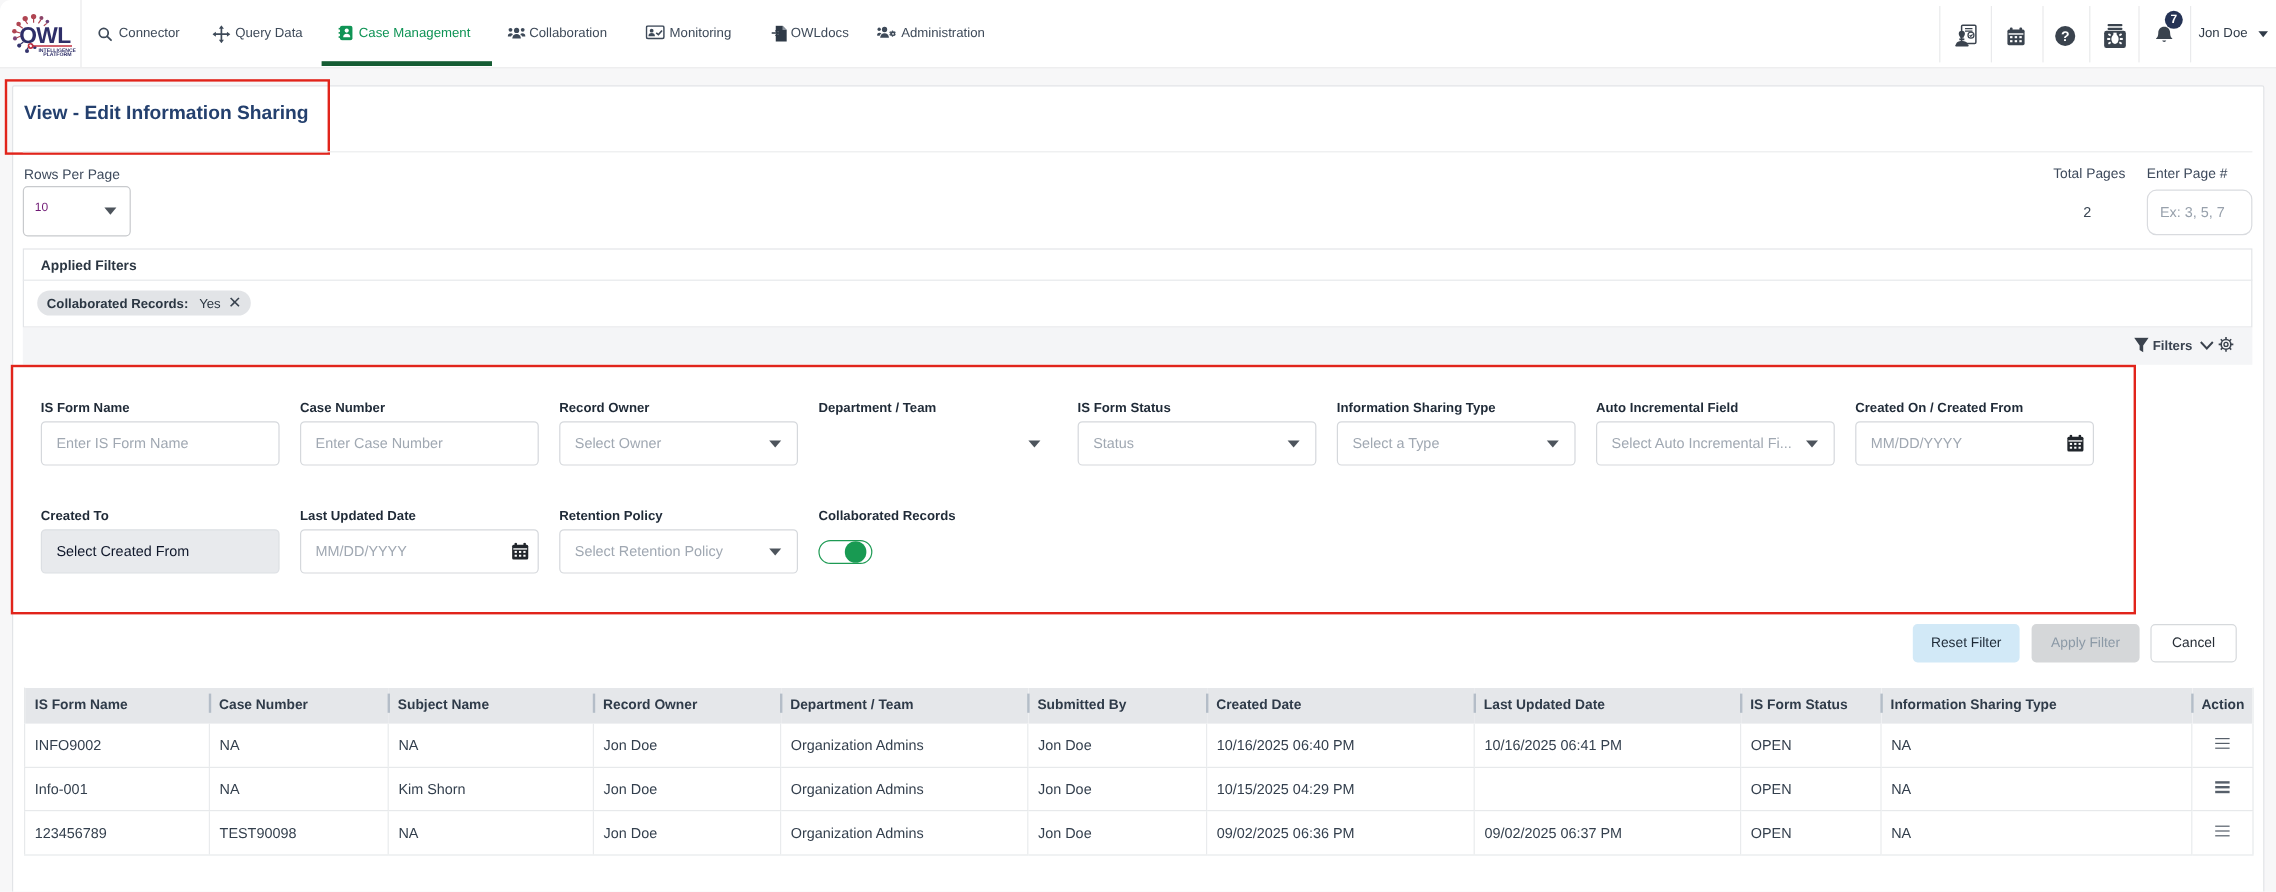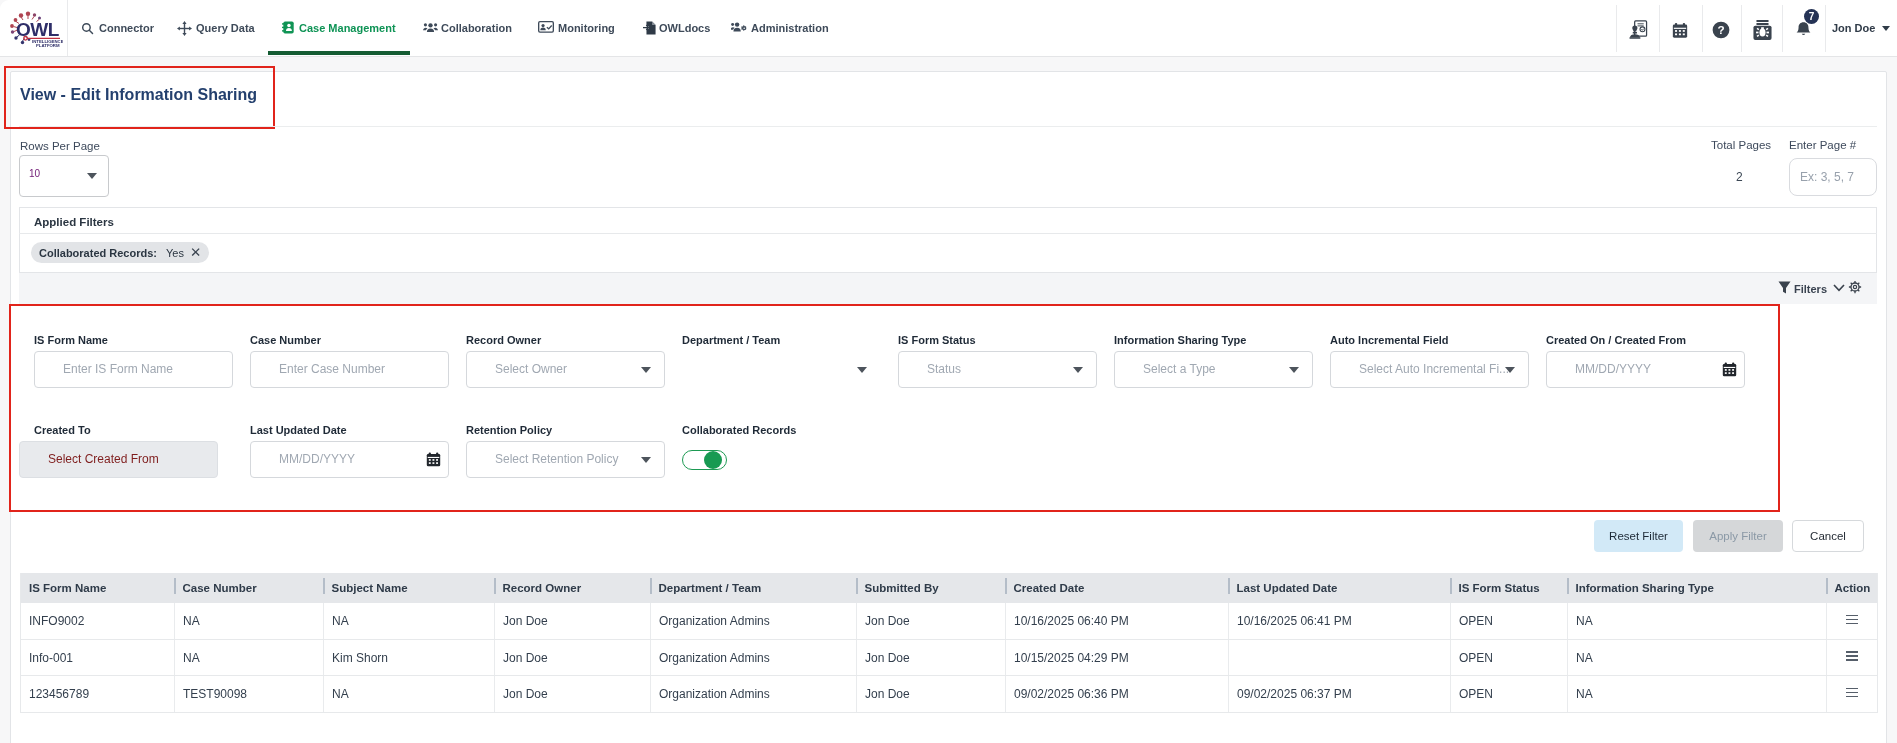--- a/index.html
+++ b/index.html
@@ -1,28 +1,28 @@
 <!DOCTYPE html>
 <html><head>
 <meta charset="utf-8">
 <style>
   * { margin:0; padding:0; box-sizing:border-box; }
   html,body { width:1897px; height:743px; background:#f7f7f8; font-family:"Liberation Sans",sans-serif; overflow:hidden; }
   .abs { position:absolute; }
   #page { position:relative; width:1519px; height:743px; }
   
   #nav { position:absolute; left:0; top:0; width:1897px; height:57px; background:#fff; border-bottom:1px solid #e4e5e7; border-top-left-radius:9px; }
-  .ntext { position:absolute; top:22px; font-size:11px; font-weight:700; color:#3e4a59; line-height:13px; white-space:nowrap; }
+  .ntext { position:absolute; top:22px; font-size:11px; font-weight:400; color:#3e4a59; line-height:13px; white-space:nowrap; }
   .vsep { position:absolute; width:1px; background:#e9eaec; }
   
   #card { position:absolute; left:10px; top:71px; width:1877px; height:700px; background:#fff; border:1px solid #e2e4e7; border-radius:2px; }
   .redbox { position:absolute; border:2px solid #e1241b; }
   .lbl { position:absolute; font-size:11px; font-weight:700; color:#1f2a37; white-space:nowrap; line-height:13px; }
   .slbl { position:absolute; font-size:11.5px; color:#3e4a5c; white-space:nowrap; line-height:13px; }
-  .inp { position:absolute; width:199px; height:37px; border:1px solid #d5d8dc; border-radius:4px; background:#fff; font-size:12px; color:#a0a8b2; line-height:35px; padding-left:28px; white-space:nowrap; overflow:hidden; }
+  .inp { position:absolute; width:199px; height:37px; border:1px solid #d5d8dc; border-radius:4px; background:#fff; font-size:12px; color:#a0a8b2; line-height:35px; padding-left:12px; white-space:nowrap; overflow:hidden; }
   .caret { position:absolute; width:0; height:0; border-left:5px solid transparent; border-right:5px solid transparent; border-top:6px solid #4d545c; }
   .btn { position:absolute; height:32px; border-radius:4px; font-size:11.5px; text-align:center; line-height:32px; }
   
   #tbl { position:absolute; left:20px; top:573px; width:1857px; border-collapse:collapse; table-layout:fixed; border-left:1px solid #e7e9eb; border-right:1px solid #e7e9eb; }
   #tbl th { height:30px; background:#e5e7ea; font-size:11.5px; font-weight:700; color:#2f3b49; text-align:left; padding:0 0 0 8px; white-space:nowrap; overflow:hidden; }
   
   #tbl td { height:36.4px; font-size:12px; color:#333f4d; padding:0 0 0 8px; border-left:1px solid #e9ebed; border-bottom:1px solid #e7e9eb; background:#fff; white-space:nowrap; overflow:hidden; }
   #tbl td:first-child { border-left:none; }
   .ham { display:inline-block; width:12px; }
   .ham div { height:1.4px; background:#565f6a; margin:2.6px 0; }
@@ -254,21 +254,21 @@
         <rect x="3.6" y="9" width="2.4" height="2.1"></rect>
         <rect x="8.2" y="9" width="2.4" height="2.1"></rect>
         <rect x="12.8" y="9" width="2.4" height="2.1"></rect>
         <rect x="3.6" y="13" width="2.4" height="2.1"></rect>
         <rect x="8.2" y="13" width="2.4" height="2.1"></rect>
         <rect x="12.8" y="13" width="2.4" height="2.1"></rect>
       </g>
     </svg>
 
 <div class="lbl" style="left:34px;top:424px">Created To</div>
-<div class="inp" style="left:19px;top:441px;background:#e8eaed;border-color:#dcdfe3;color:#7f1d1d">Select Created From</div>
+<div class="inp" style="left:34px;top:441px;background:#e8eaed;border-color:#dcdfe3;color:#0f172a">Select Created From</div>
 <div class="lbl" style="left:250px;top:424px">Last Updated Date</div>
 <div class="inp" style="left:250px;top:441px">MM/DD/YYYY</div>
 <svg class="abs" style="left:426px;top:452px" width="15" height="15" viewBox="0 0 19 19">
       <rect x="1" y="2.5" width="17" height="15.5" rx="1.6" fill="#21262c"></rect>
       <rect x="3.5" y="0.5" width="2.6" height="4" rx="1" fill="#21262c"></rect>
       <rect x="12.9" y="0.5" width="2.6" height="4" rx="1" fill="#21262c"></rect>
       <rect x="2.2" y="6.2" width="14.6" height="1.4" fill="#fff"></rect>
       <g fill="#fff">
         <rect x="3.6" y="9" width="2.4" height="2.1"></rect>
         <rect x="8.2" y="9" width="2.4" height="2.1"></rect>

